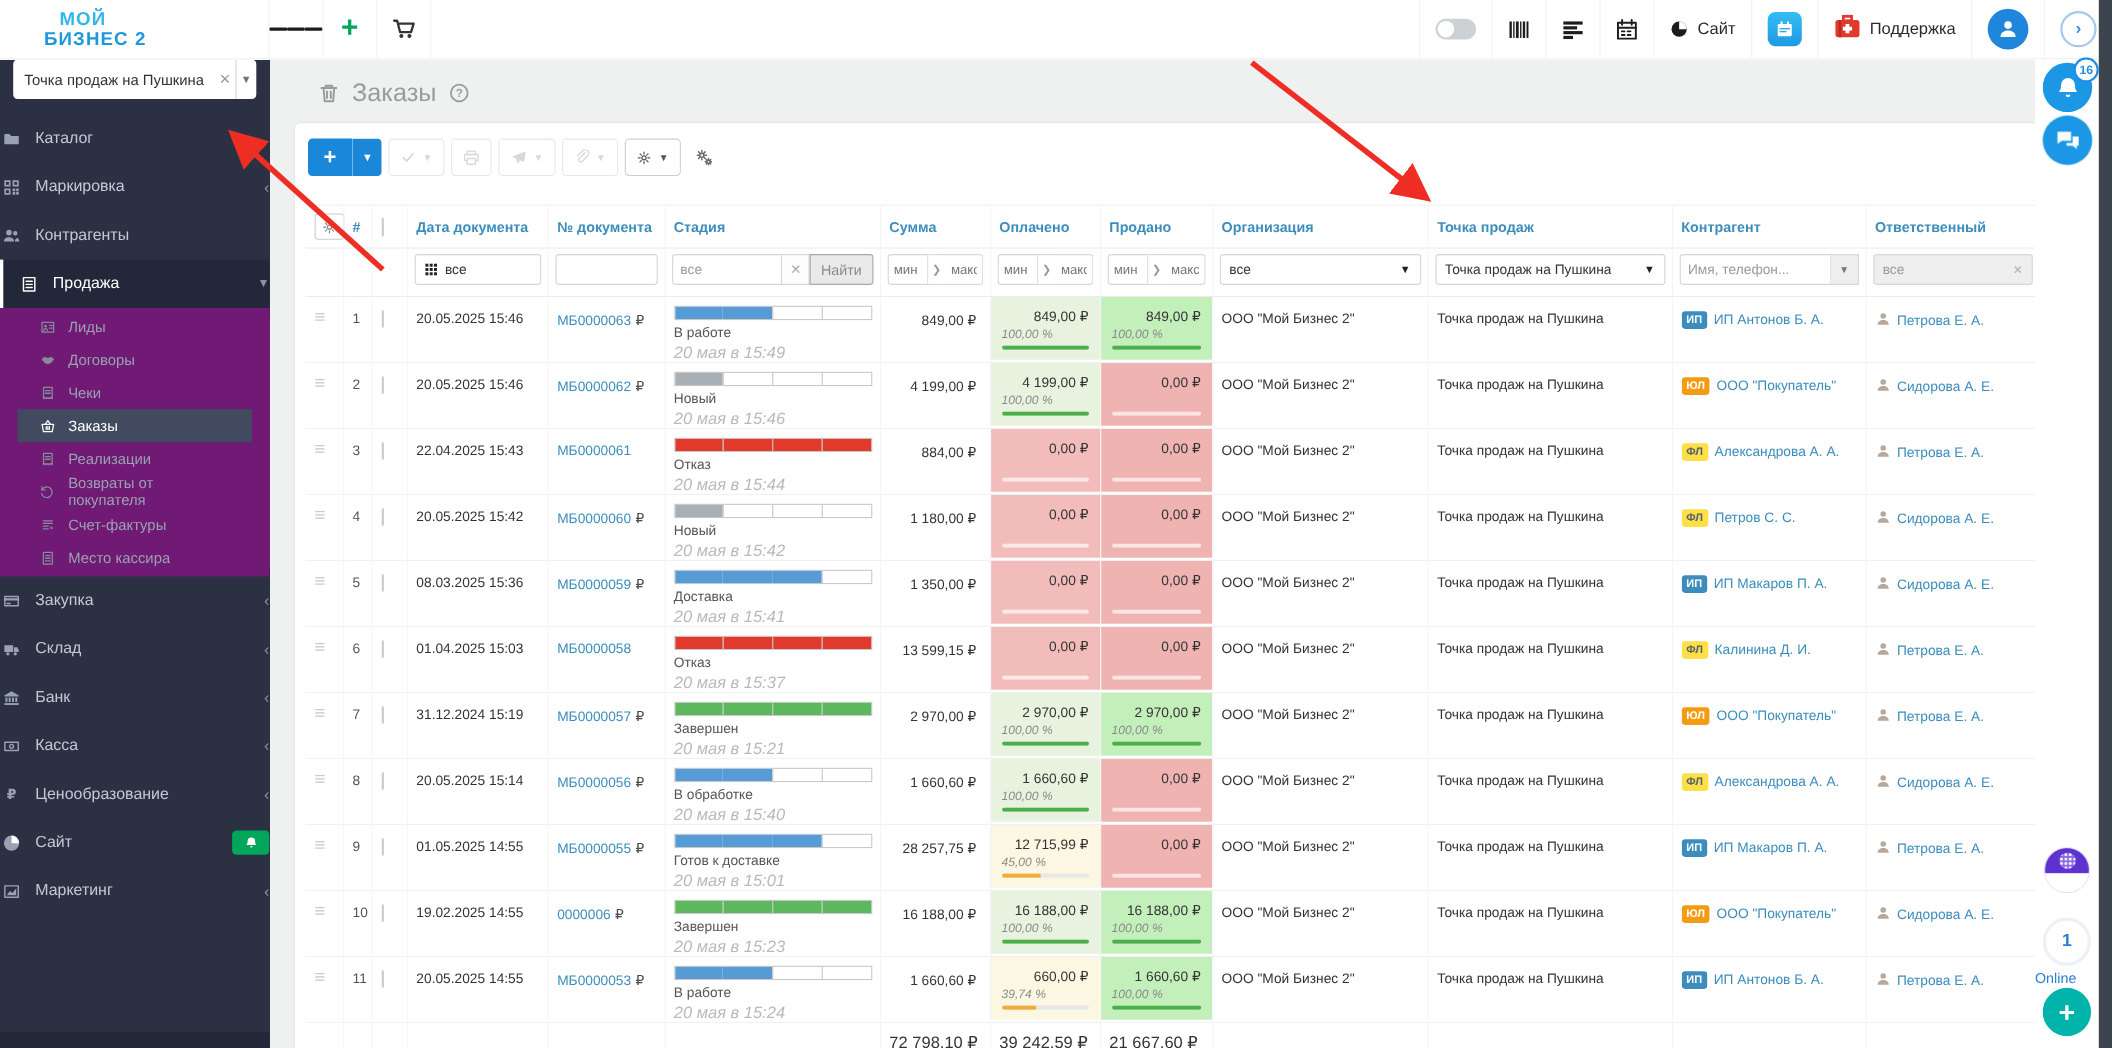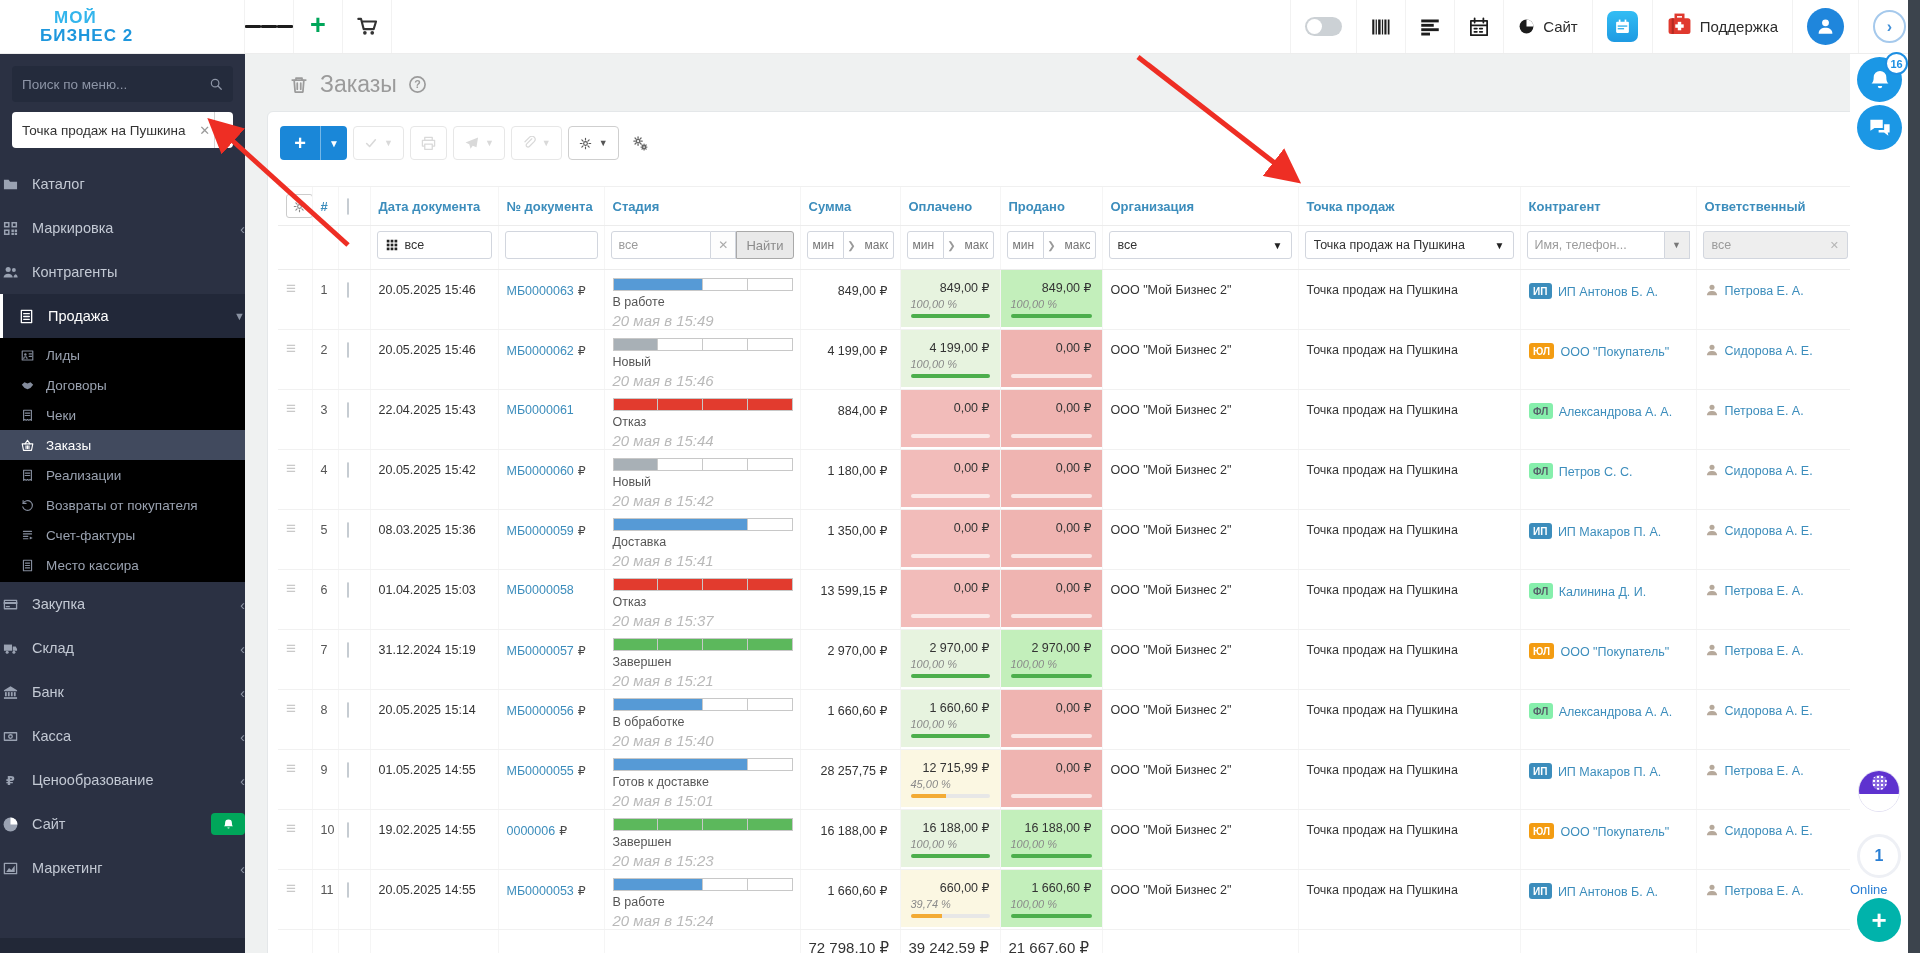--- a/index.html
+++ b/index.html
@@ -42,21 +42,21 @@
   .sb-search input::placeholder{color:#8d95a6}
   .sb-select{margin:0 12px 14px;background:#fff;border-radius:4px;height:36px;display:flex;align-items:stretch;overflow:hidden}
   .sb-select .val{flex:1;display:flex;align-items:center;padding:0 10px;font-size:13.5px;color:#333;white-space:nowrap}
   .sb-select .x{width:26px;display:flex;align-items:center;justify-content:center;color:#999;font-size:13px;cursor:pointer}
   .sb-select .dd{width:27px;border-left:1px solid #d5d5d5;display:flex;align-items:center;justify-content:center;color:#777;font-size:10px;cursor:pointer}
   .sitem{display:flex;align-items:center;height:44px;padding:0 0;color:#c3c9d4;font-size:14.5px;cursor:pointer;position:relative}
   .sitem .ic{width:20px;margin-right:12px;color:#9aa2b2;display:flex;justify-content:center}
   .sitem .arr{margin-left:auto;color:#8a92a2;font-size:15px}
   .sitem.active{background:#222839;color:#fff;border-left:3px solid #fff;padding-left:13px}
   .sitem.active .ic{color:#fff}
-  .smenu{background:#000000;padding:2px 0}
+  .smenu{background:#701a75;padding:2px 16px}
   .subitem{display:flex;align-items:center;height:30px;padding:0 16px 0 18px;color:#9aa2b0;font-size:13.5px;cursor:pointer}
   .subitem .ic{width:18px;margin-right:10px;color:#848c9c;display:flex;justify-content:center}
   .subitem.active{background:#414a5e;color:#fff}
   .subitem.active .ic{color:#fff}
   .sb-badge{margin-left:auto;background:#00a65a;color:#fff;border-radius:4px;width:34px;height:22px;display:flex;align-items:center;justify-content:center}
   .sb-foot{position:absolute;bottom:0;left:0;right:0;height:15px;background:#222837}
   
   .main{position:absolute;left:245px;top:54px;right:0;bottom:0}
   .page-head{display:flex;align-items:center;gap:11px;margin:17px 0 13px 44px;color:#9b9b9b;font-size:23px}
   .page-head .ic{color:#9b9b9b;display:flex}
@@ -117,21 +117,21 @@
   .fillcell .amt{text-align:right;font-size:12.5px;color:#333}
   .fillcell .pct{font-size:11px;color:#8a8a8a;font-style:italic;margin-top:3px}
   .fillcell .line{margin-top:auto;height:4px;background:#e7e7e7;border-radius:2px;overflow:hidden}
   .fillcell .line i{display:block;height:100%}
   .bg-pg{background:#e7f3df}.bg-py{background:#fbf7e2}.bg-pr{background:#f2bcba}
   .bg-sg{background:#c3efbb}.bg-sr{background:#efb4b1}
   .ln-green{background:#4cae4c}.ln-orange{background:#f3ab34}.ln-faint{background:rgba(255,255,255,.65)}
   .badge{display:inline-block;font-size:10px;font-weight:bold;padding:2.5px 4.5px;border-radius:3px;margin-right:6px;vertical-align:1px}
   .badge.ip{background:#3c8dbc;color:#fff}
   .badge.ul{background:#f39c12;color:#fff}
-  .badge.fl{background:#86efac;color:#57606a}
+  .badge.fl{background:#fde047;color:#57606a}
   a.plink{color:#3c8dbc}
   .resp-ic{color:#b6a99b;margin-right:6px;vertical-align:-2px;display:inline-block}
   tr.trow td{font-weight:normal;font-size:15px;color:#333;padding:9px 8px 10px;border-bottom:1px solid #ececec;border-left:1px solid #f5f5f5}
   tr.trow td:first-child{border-left:0}
   
   .arrows{position:fixed;left:0;top:0;z-index:60;pointer-events:none}
   .arrows line{stroke:#ee2e24;stroke-width:5}
 </style>
 </head>
 <body>
@@ -240,29 +240,20 @@
           </span>
         </span>
       </div>
     <div class="tr-cell">
         <span class="chev-circle">›</span>
       </div>
   </div>
 </div>
 
 <div class="sidebar">
-  <div class="sb-search">
-    <input placeholder="Поиск по меню..." style="">
-    <span style="display: inline-flex;">
-        <svg viewBox="0 0 16 16" width="14" height="14" fill="none" stroke="currentColor" stroke-width="1.4" stroke-linecap="round" stroke-linejoin="round">
-          <circle cx="7" cy="7" r="4.3"></circle>
-          <path d="M10.3 10.3L14 14"></path>
-        </svg>
-      </span>
-  </div>
   <div class="sb-select">
     <span class="val">Точка продаж на Пушкина</span>
     <span class="x">✕</span>
     <span class="dd">▼</span>
   </div>
   <div id="side-menu">
       <div class="sitem">
         <span class="ic">
           <svg viewBox="0 0 16 16" width="15" height="15" fill="none" stroke="currentColor" stroke-width="1.4" stroke-linecap="round" stroke-linejoin="round">
             <path d="M1 3h5l1.5 2H15v8H1z" fill="currentColor" stroke="none"></path>

